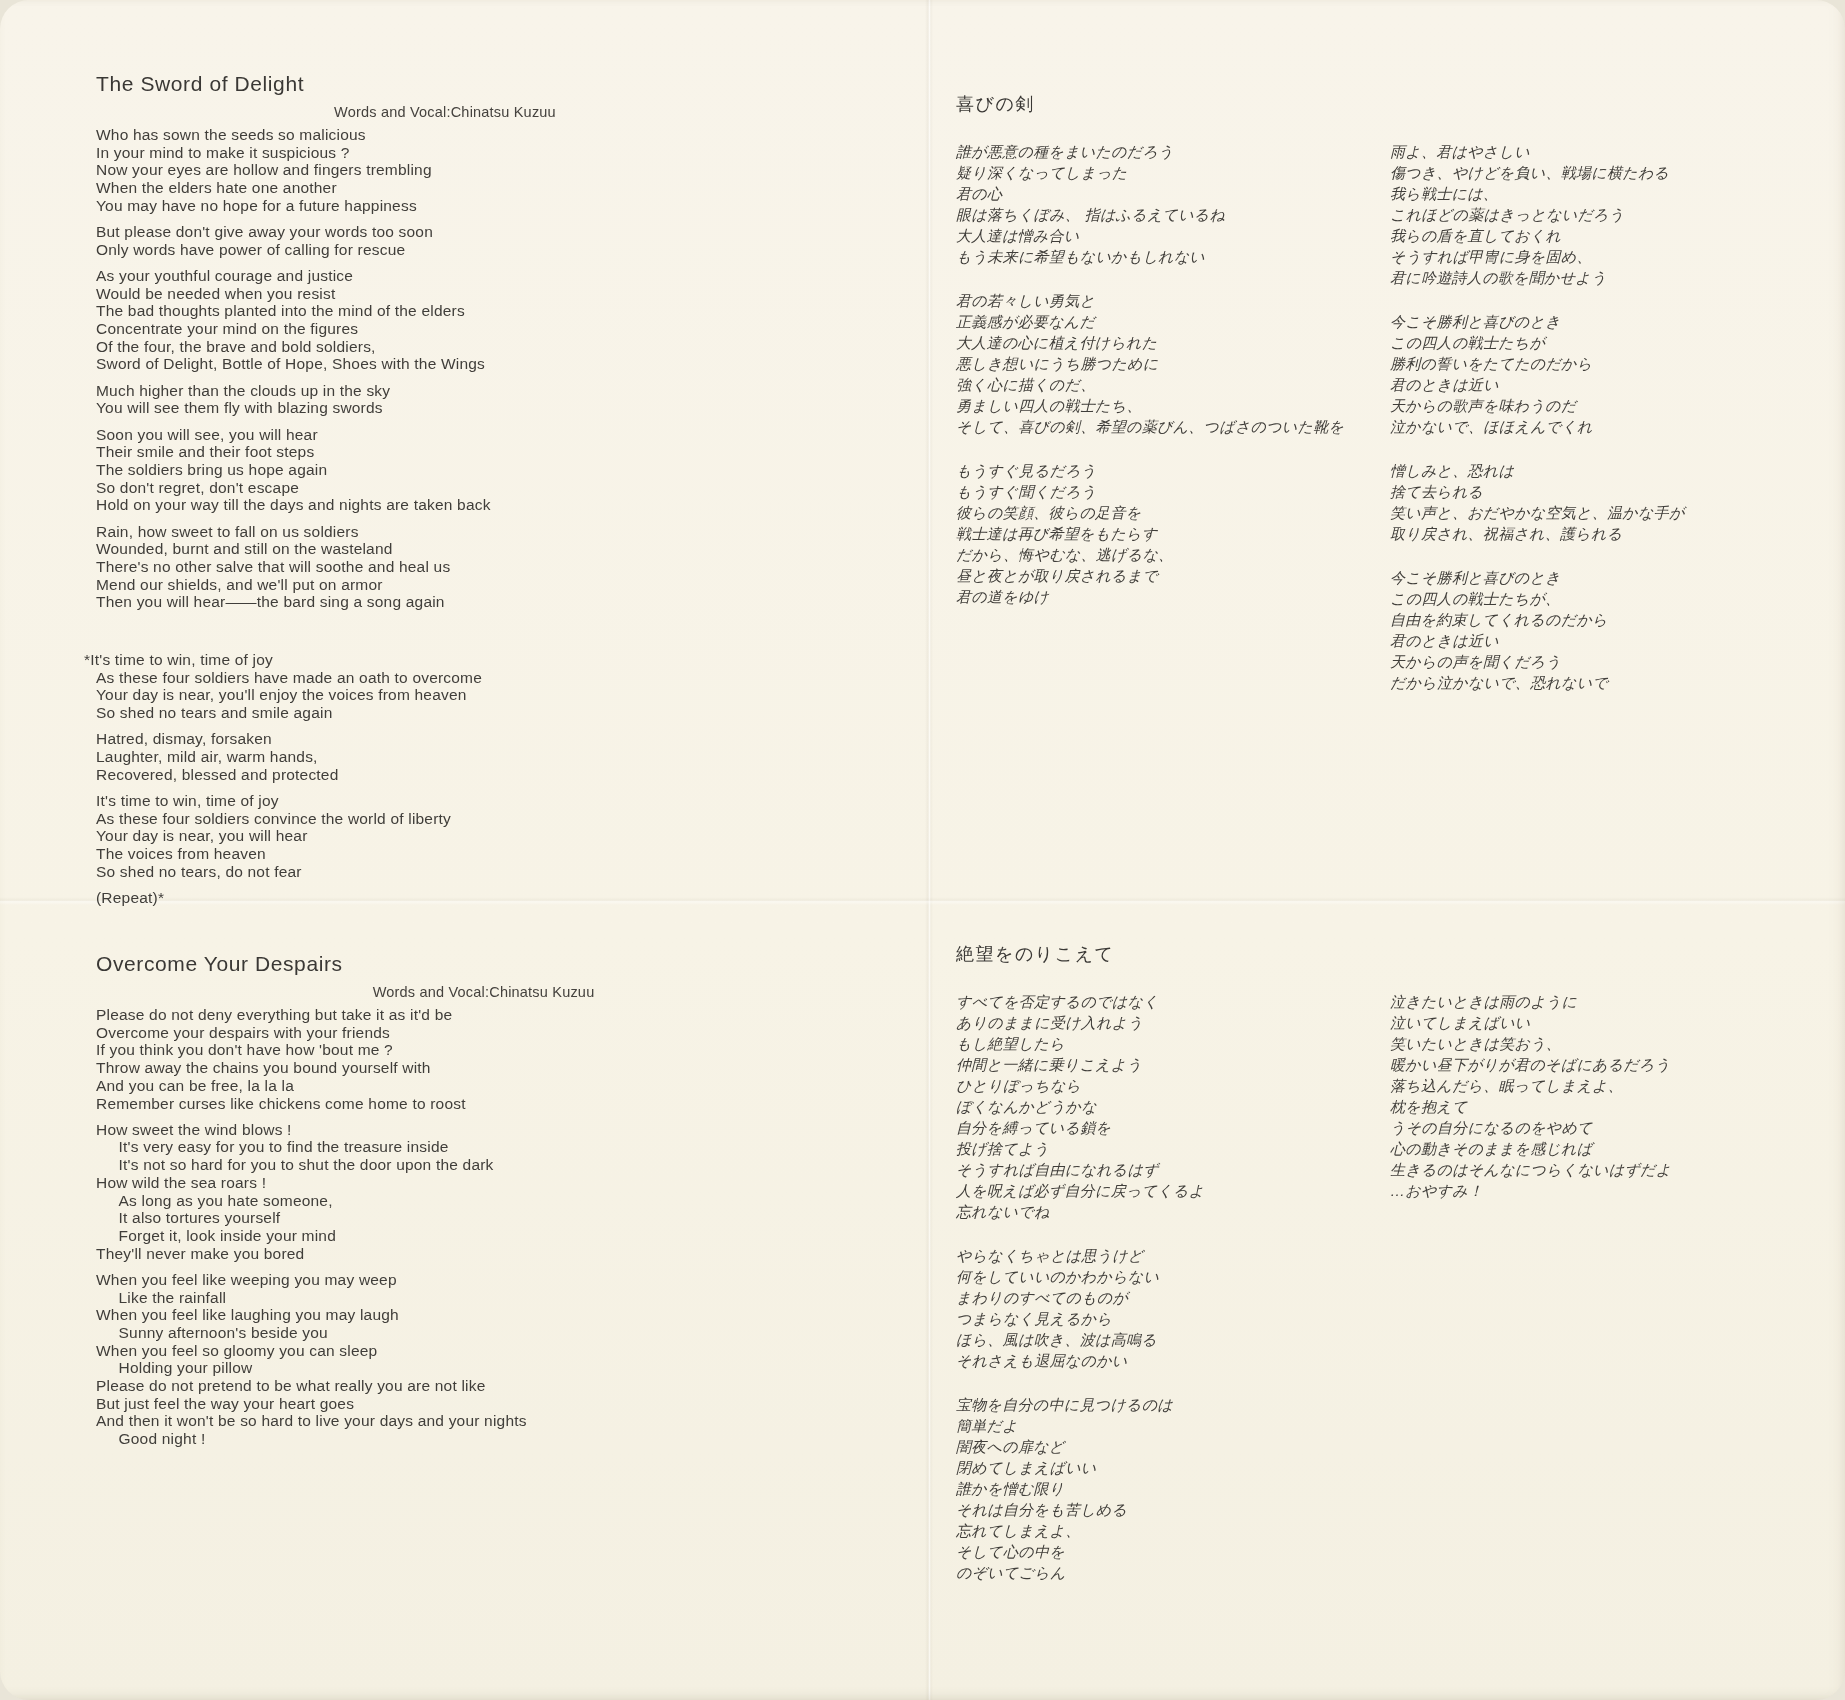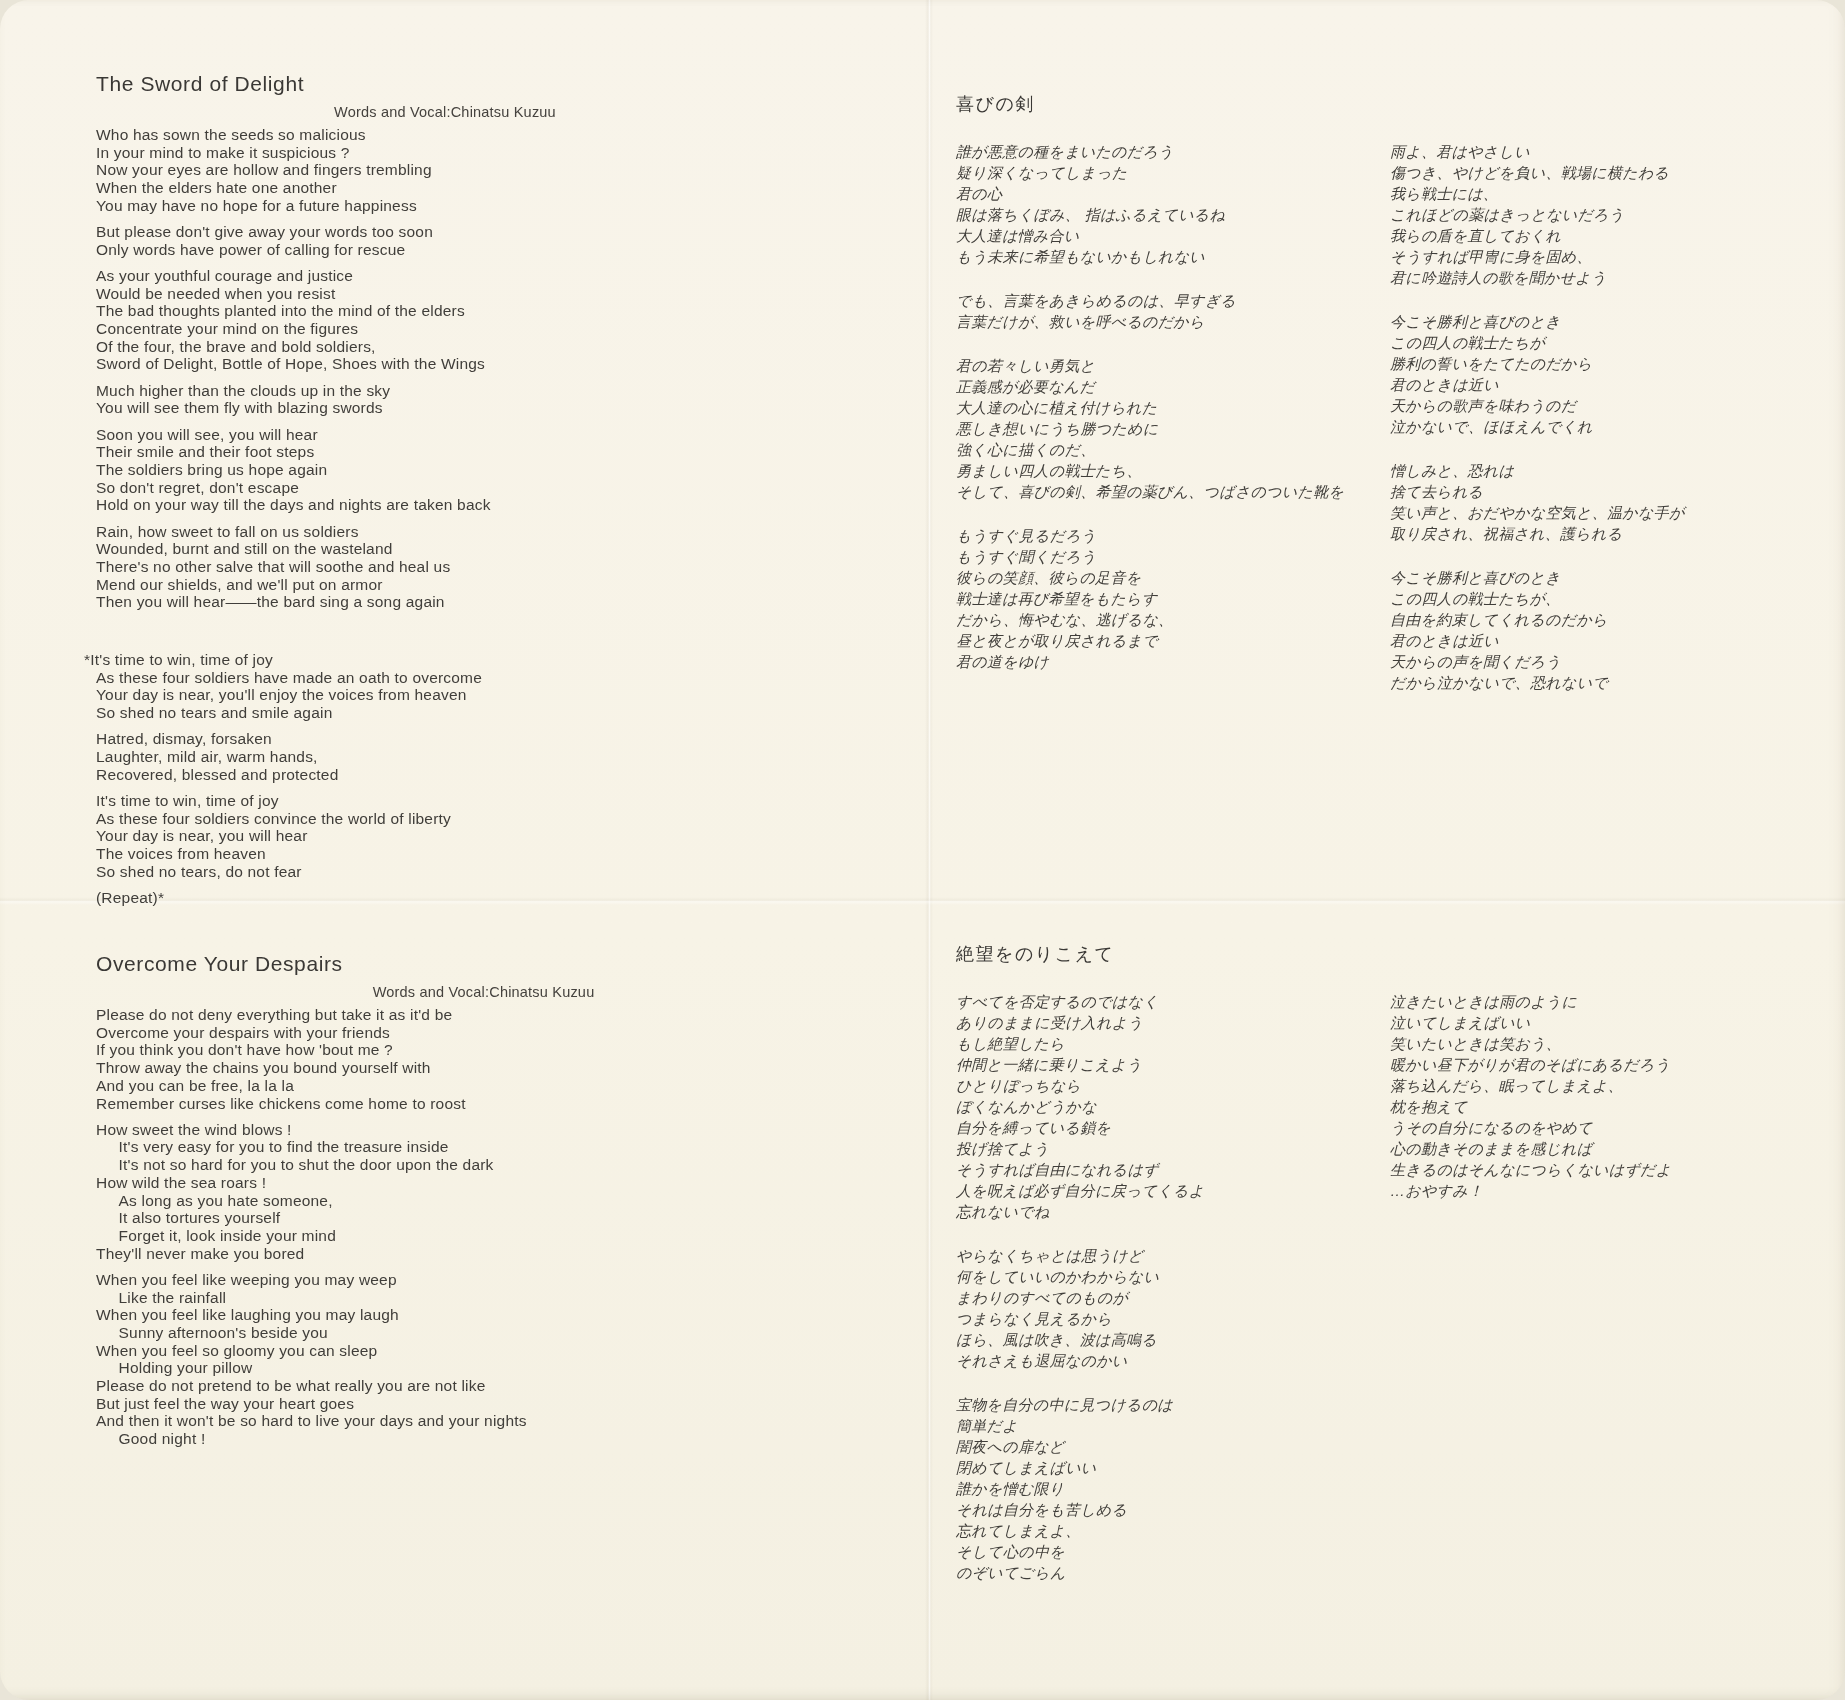--- a/index.html
+++ b/index.html
@@ -131,24 +131,20 @@
       <div class="jp-col">
           <div class="stanza">
             <div class="line">誰が悪意の種をまいたのだろう</div>
             <div class="line">疑り深くなってしまった</div>
             <div class="line">君の心</div>
             <div class="line">眼は落ちくぼみ、 指はふるえているね</div>
             <div class="line">大人達は憎み合い</div>
             <div class="line">もう未来に希望もないかもしれない</div>
           </div>
           <div class="stanza">
-            <div class="line">でも、言葉をあきらめるのは、早すぎる</div>
-            <div class="line">言葉だけが、救いを呼べるのだから</div>
-          </div>
-          <div class="stanza">
             <div class="line">君の若々しい勇気と</div>
             <div class="line">正義感が必要なんだ</div>
             <div class="line">大人達の心に植え付けられた</div>
             <div class="line">悪しき想いにうち勝つために</div>
             <div class="line">強く心に描くのだ、</div>
             <div class="line">勇ましい四人の戦士たち、</div>
             <div class="line">そして、喜びの剣、希望の薬びん、つばさのついた靴を</div>
           </div>
           <div class="stanza">
             <div class="line">もうすぐ見るだろう</div>

